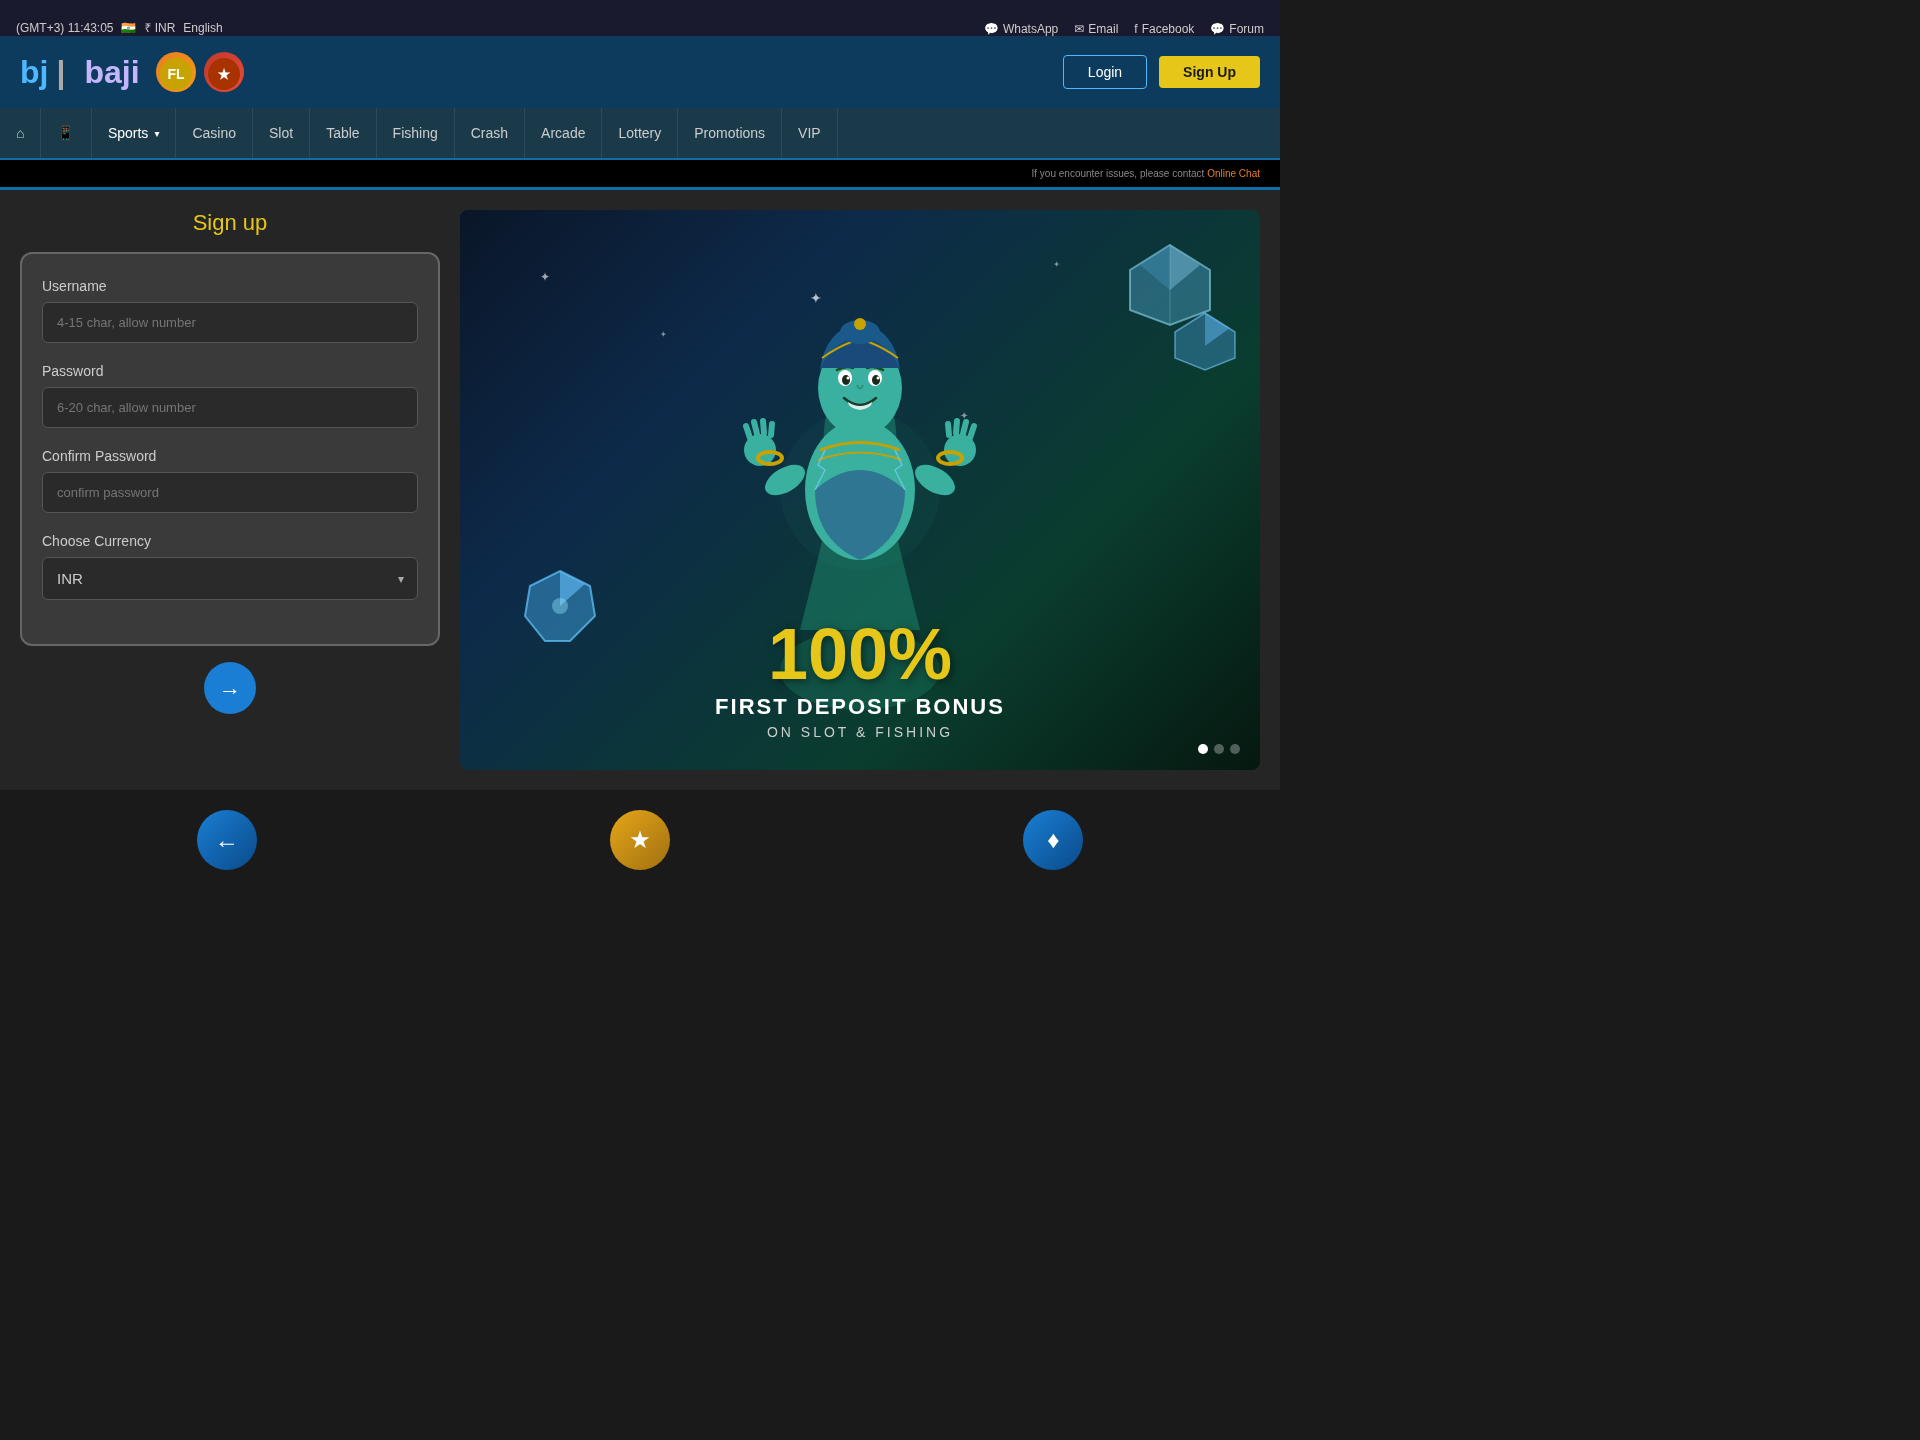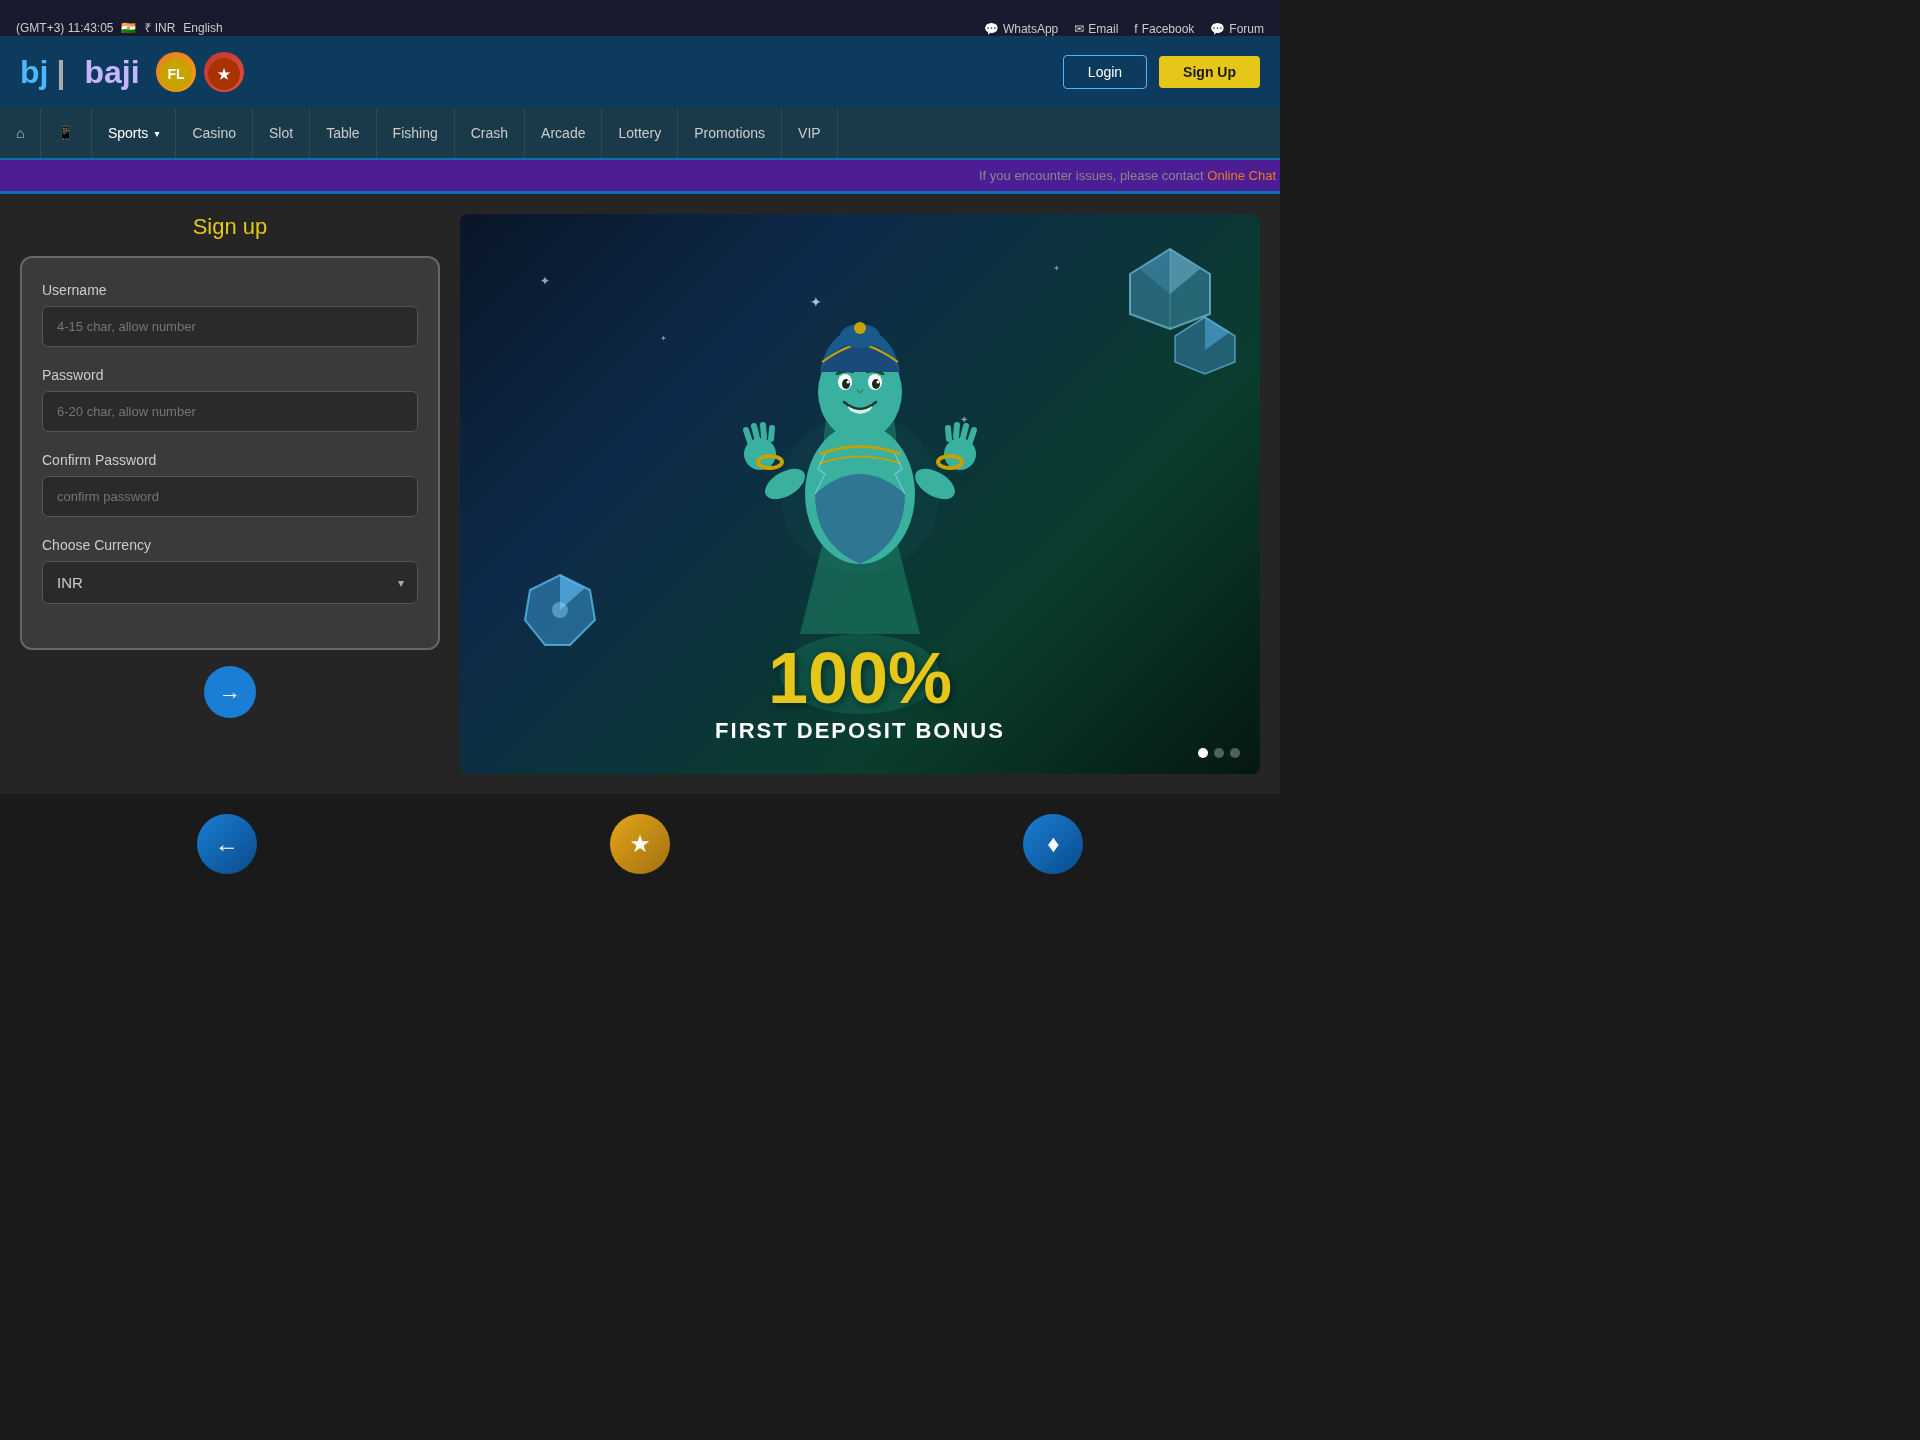--- a/index.html
+++ b/index.html
@@ -102,23 +102,23 @@
       white-space: nowrap;
       border-right: 1px solid #2a4a5e;
       transition: color 0.2s;
     }
     .nav-item:first-child { padding-left: 8px; }
     .nav-item.active { color: white; }
     .chevron { font-size: 10px; margin-left: 2px; }
 
     
     .notice-bar {
-      background: #4c1d95;
-      padding: 8px 4px;
-      font-size: 13px;
+      background: #000000;
+      padding: 8px 20px;
+      font-size: 10px;
       color: #888;
       text-align: right;
     }
     .notice-bar span.link { color: #e67e22; cursor: pointer; }
 
     
     .main-content {
       background: #252525;
       padding: 20px;
       display: flex;
@@ -564,20 +564,21 @@
         <svg width="80" height="80" viewBox="0 0 80 80">
           <polygon points="40,5 70,20 75,50 50,75 25,75 5,50 10,20" fill="rgba(60,160,220,0.5)" stroke="rgba(100,200,255,0.7)" stroke-width="2"></polygon>
           <polygon points="40,5 65,18 40,40" fill="rgba(100,190,250,0.6)"></polygon>
           <circle cx="40" cy="40" r="8" fill="rgba(150,230,255,0.4)"></circle>
         </svg>
       </div>
 
       <div class="banner-text">
         <div class="bonus-percent">100%</div>
         <div class="bonus-title">FIRST DEPOSIT BONUS</div>
+        <div class="bonus-subtitle">ON SLOT &amp; FISHING</div>
       </div>
 
       <div class="banner-dots">
         <div class="banner-dot active"></div>
         <div class="banner-dot"></div>
         <div class="banner-dot"></div>
       </div>
     </div>
   </div>
 </div>

